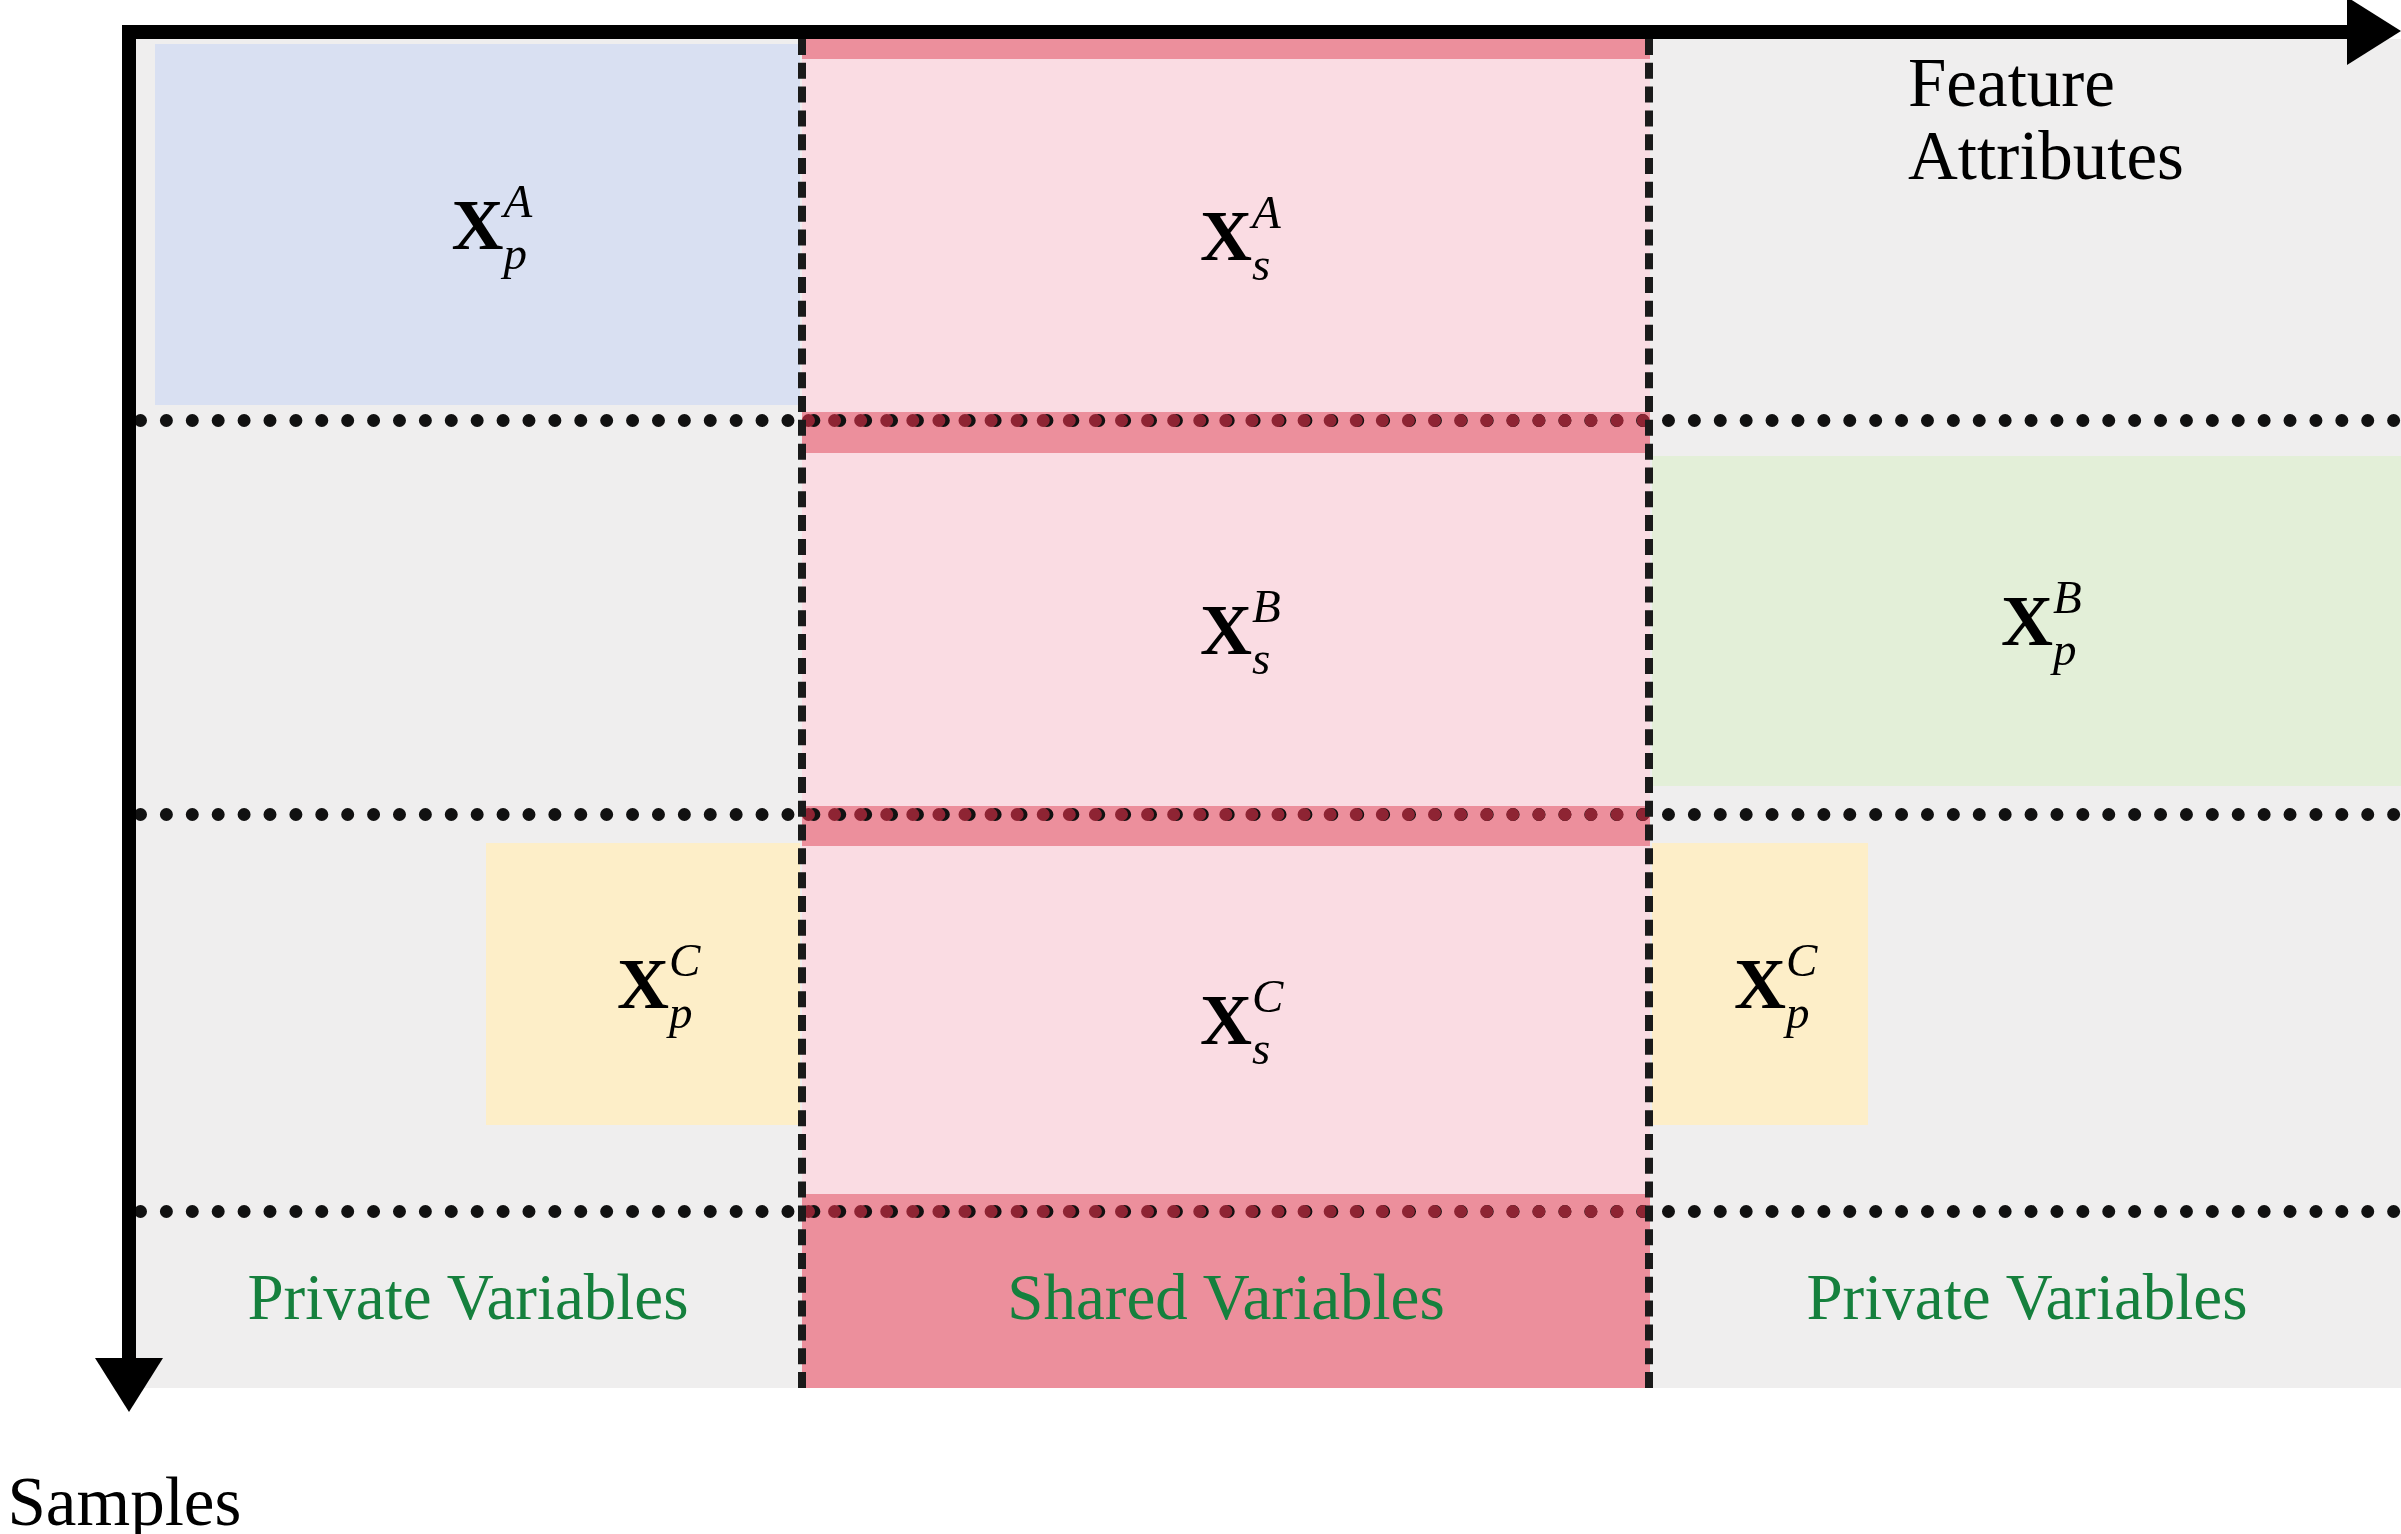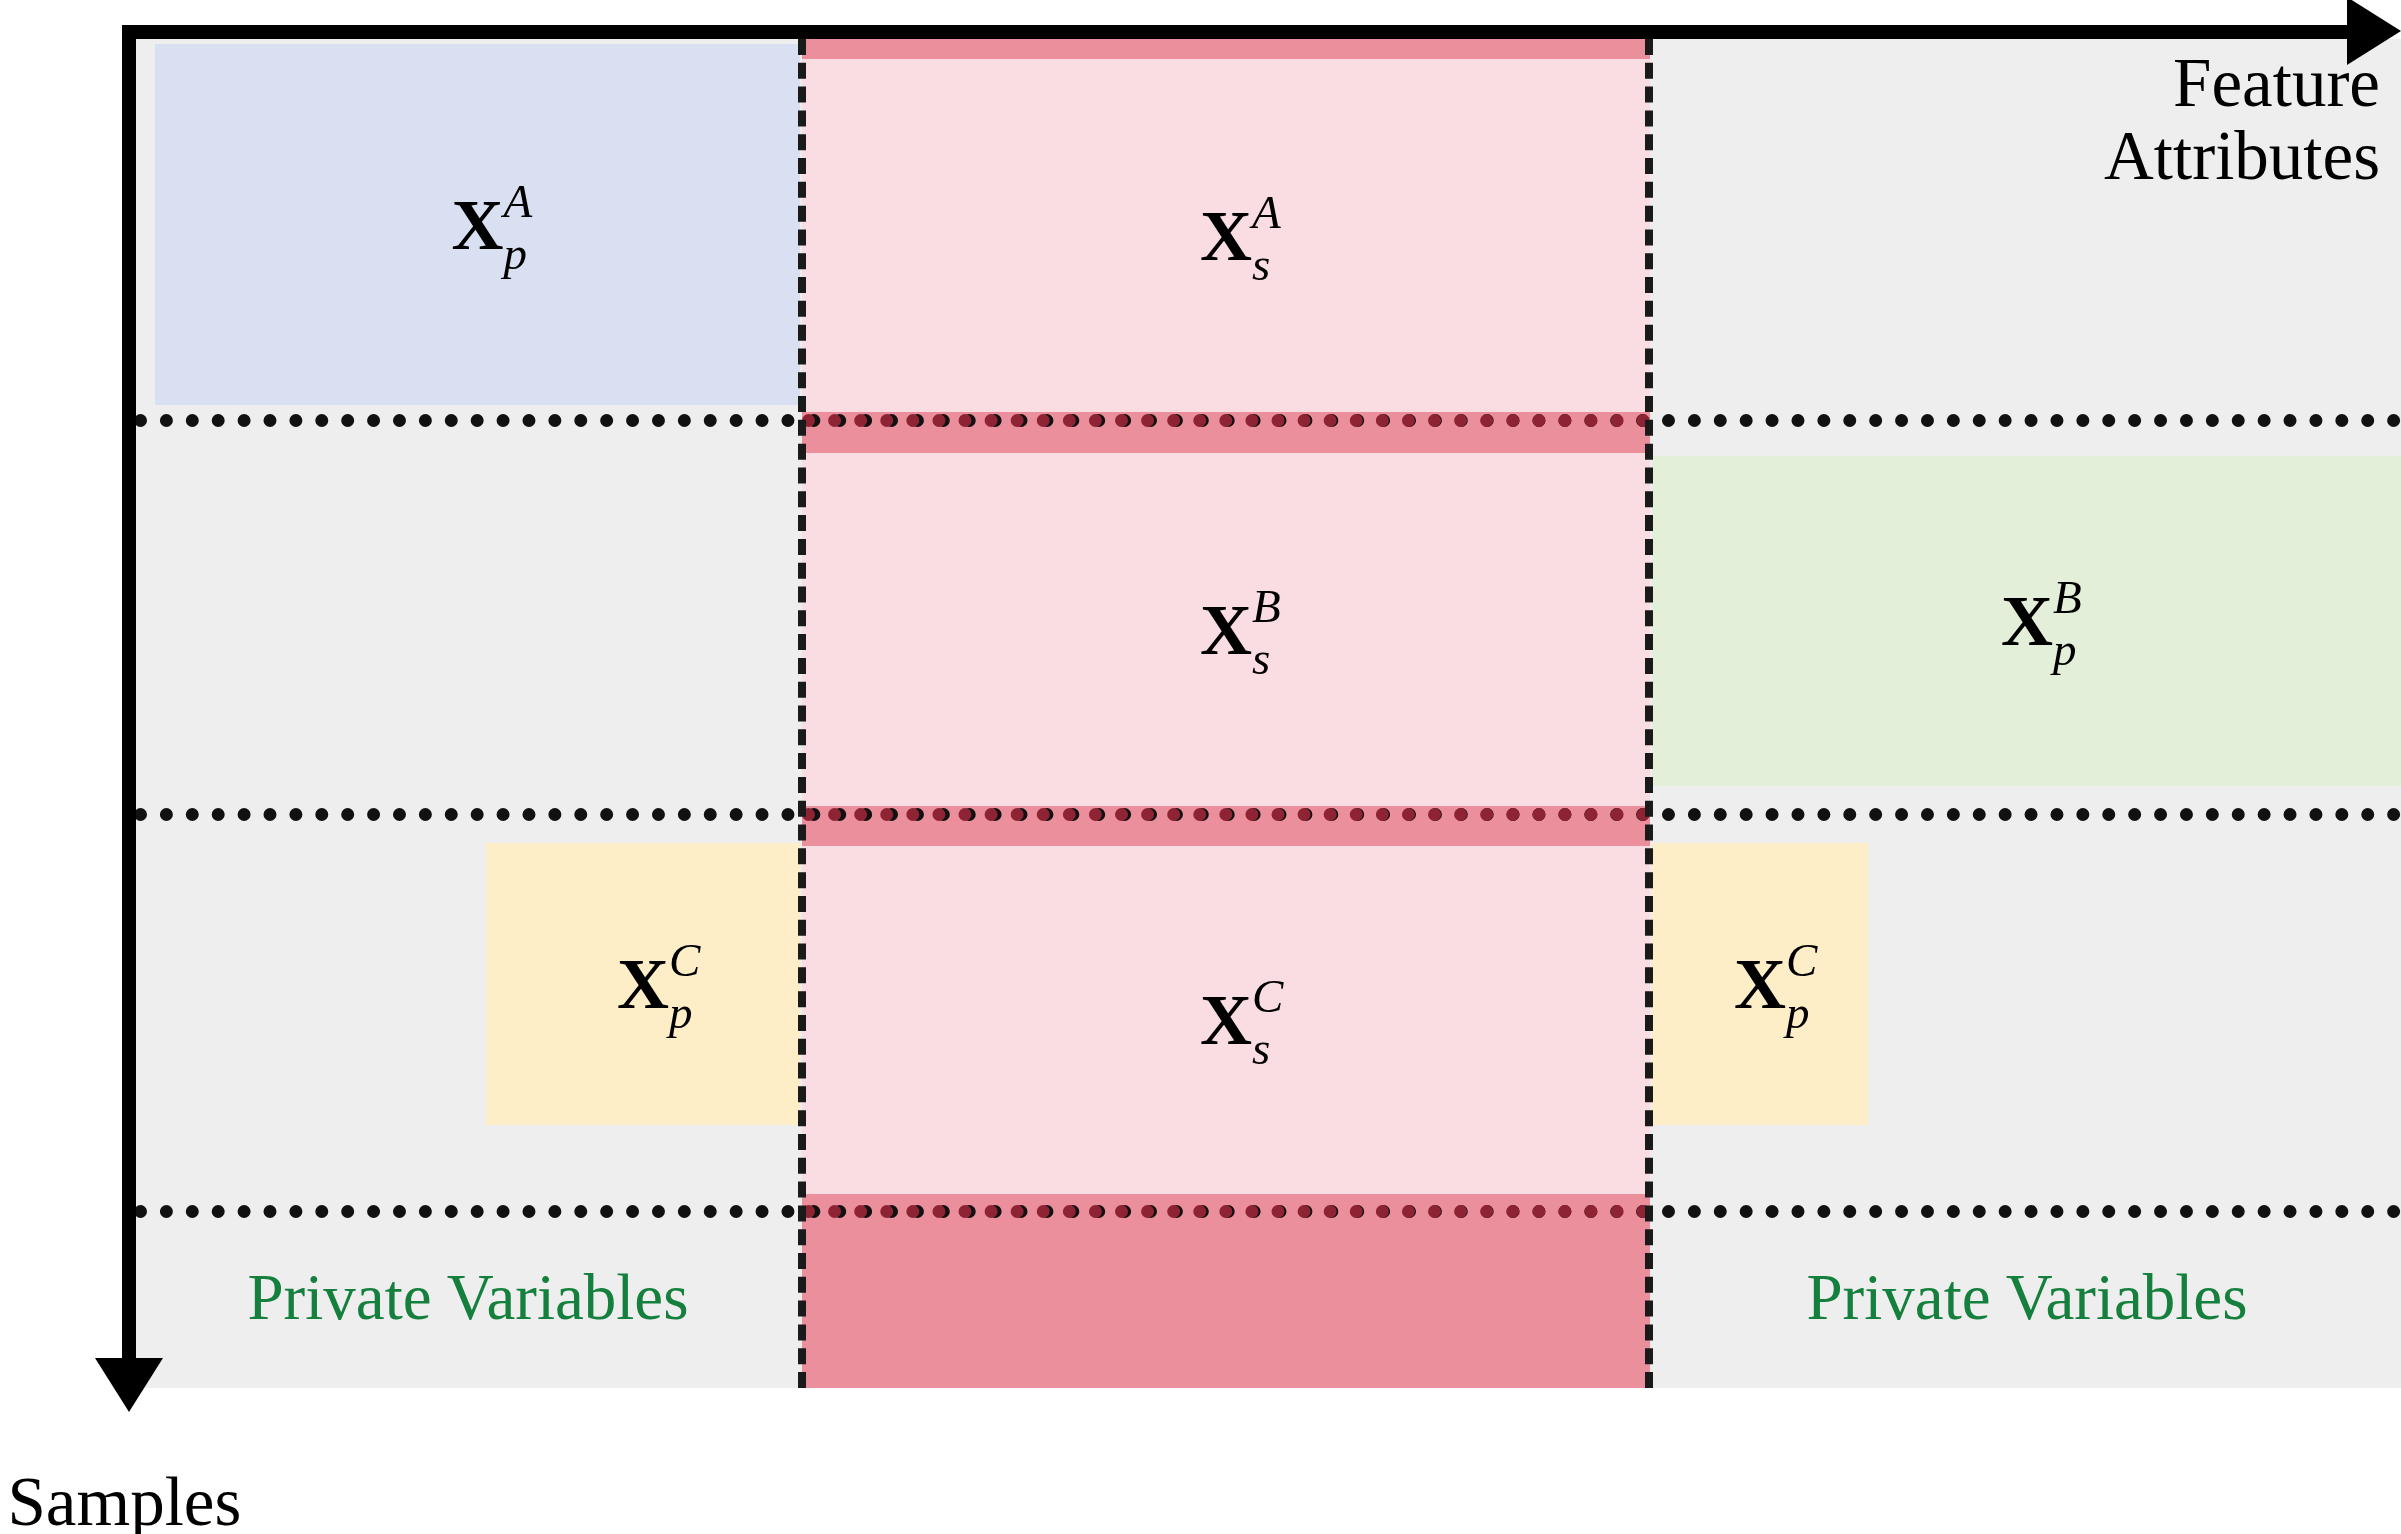--- a/index.html
+++ b/index.html
@@ -72,22 +72,22 @@
 
   
   .cap{position:absolute;top:1237px;height:121px;
        display:flex;align-items:center;justify-content:center;
        font-size:65px;color:#15803d;}
   .cap-left  {left:136px; width:664px;}
   .cap-mid   {left:802px;width:848px;}
   .cap-right {left:1652px;width:750px;}
 
   
-  .cap-feature{position:absolute;right:21px;top:47px;width:483px;
-               text-align:right;font-size:69px;line-height:1.06;color:#000;}
+  .cap-feature{position:absolute;right:10px;top:47px;width:483px;
+               font-size:69px;line-height:1.06;color:#000;}
   .cap-samples{position:absolute;left:7.5px;top:1433px;font-size:69px;color:#000;margin-top:30px;}
 </style>
 </head>
 <body>
 
 <div id="stage">
 
   <div class="panel"></div>
 
   <div class="shared-col"></div>
@@ -156,20 +156,21 @@
   <div class="hdots r3"></div>
 
   <div class="hdots-red r1"></div>
   <div class="hdots-red r2"></div>
   <div class="hdots-red r3"></div>
 
   <div class="vdash left"></div>
   <div class="vdash right"></div>
 
   <div class="cap cap-left">Private Variables</div>
+  <div class="cap cap-mid">Shared Variables</div>
   <div class="cap cap-right">Private Variables</div>
 
   <div class="axis-h-line"></div>
   <div class="axis-h-head"></div>
   <div class="axis-v-line"></div>
   <div class="axis-v-head"></div>
 
   <div class="cap-feature">
     <div>Feature</div>
     <div>Attributes</div>

